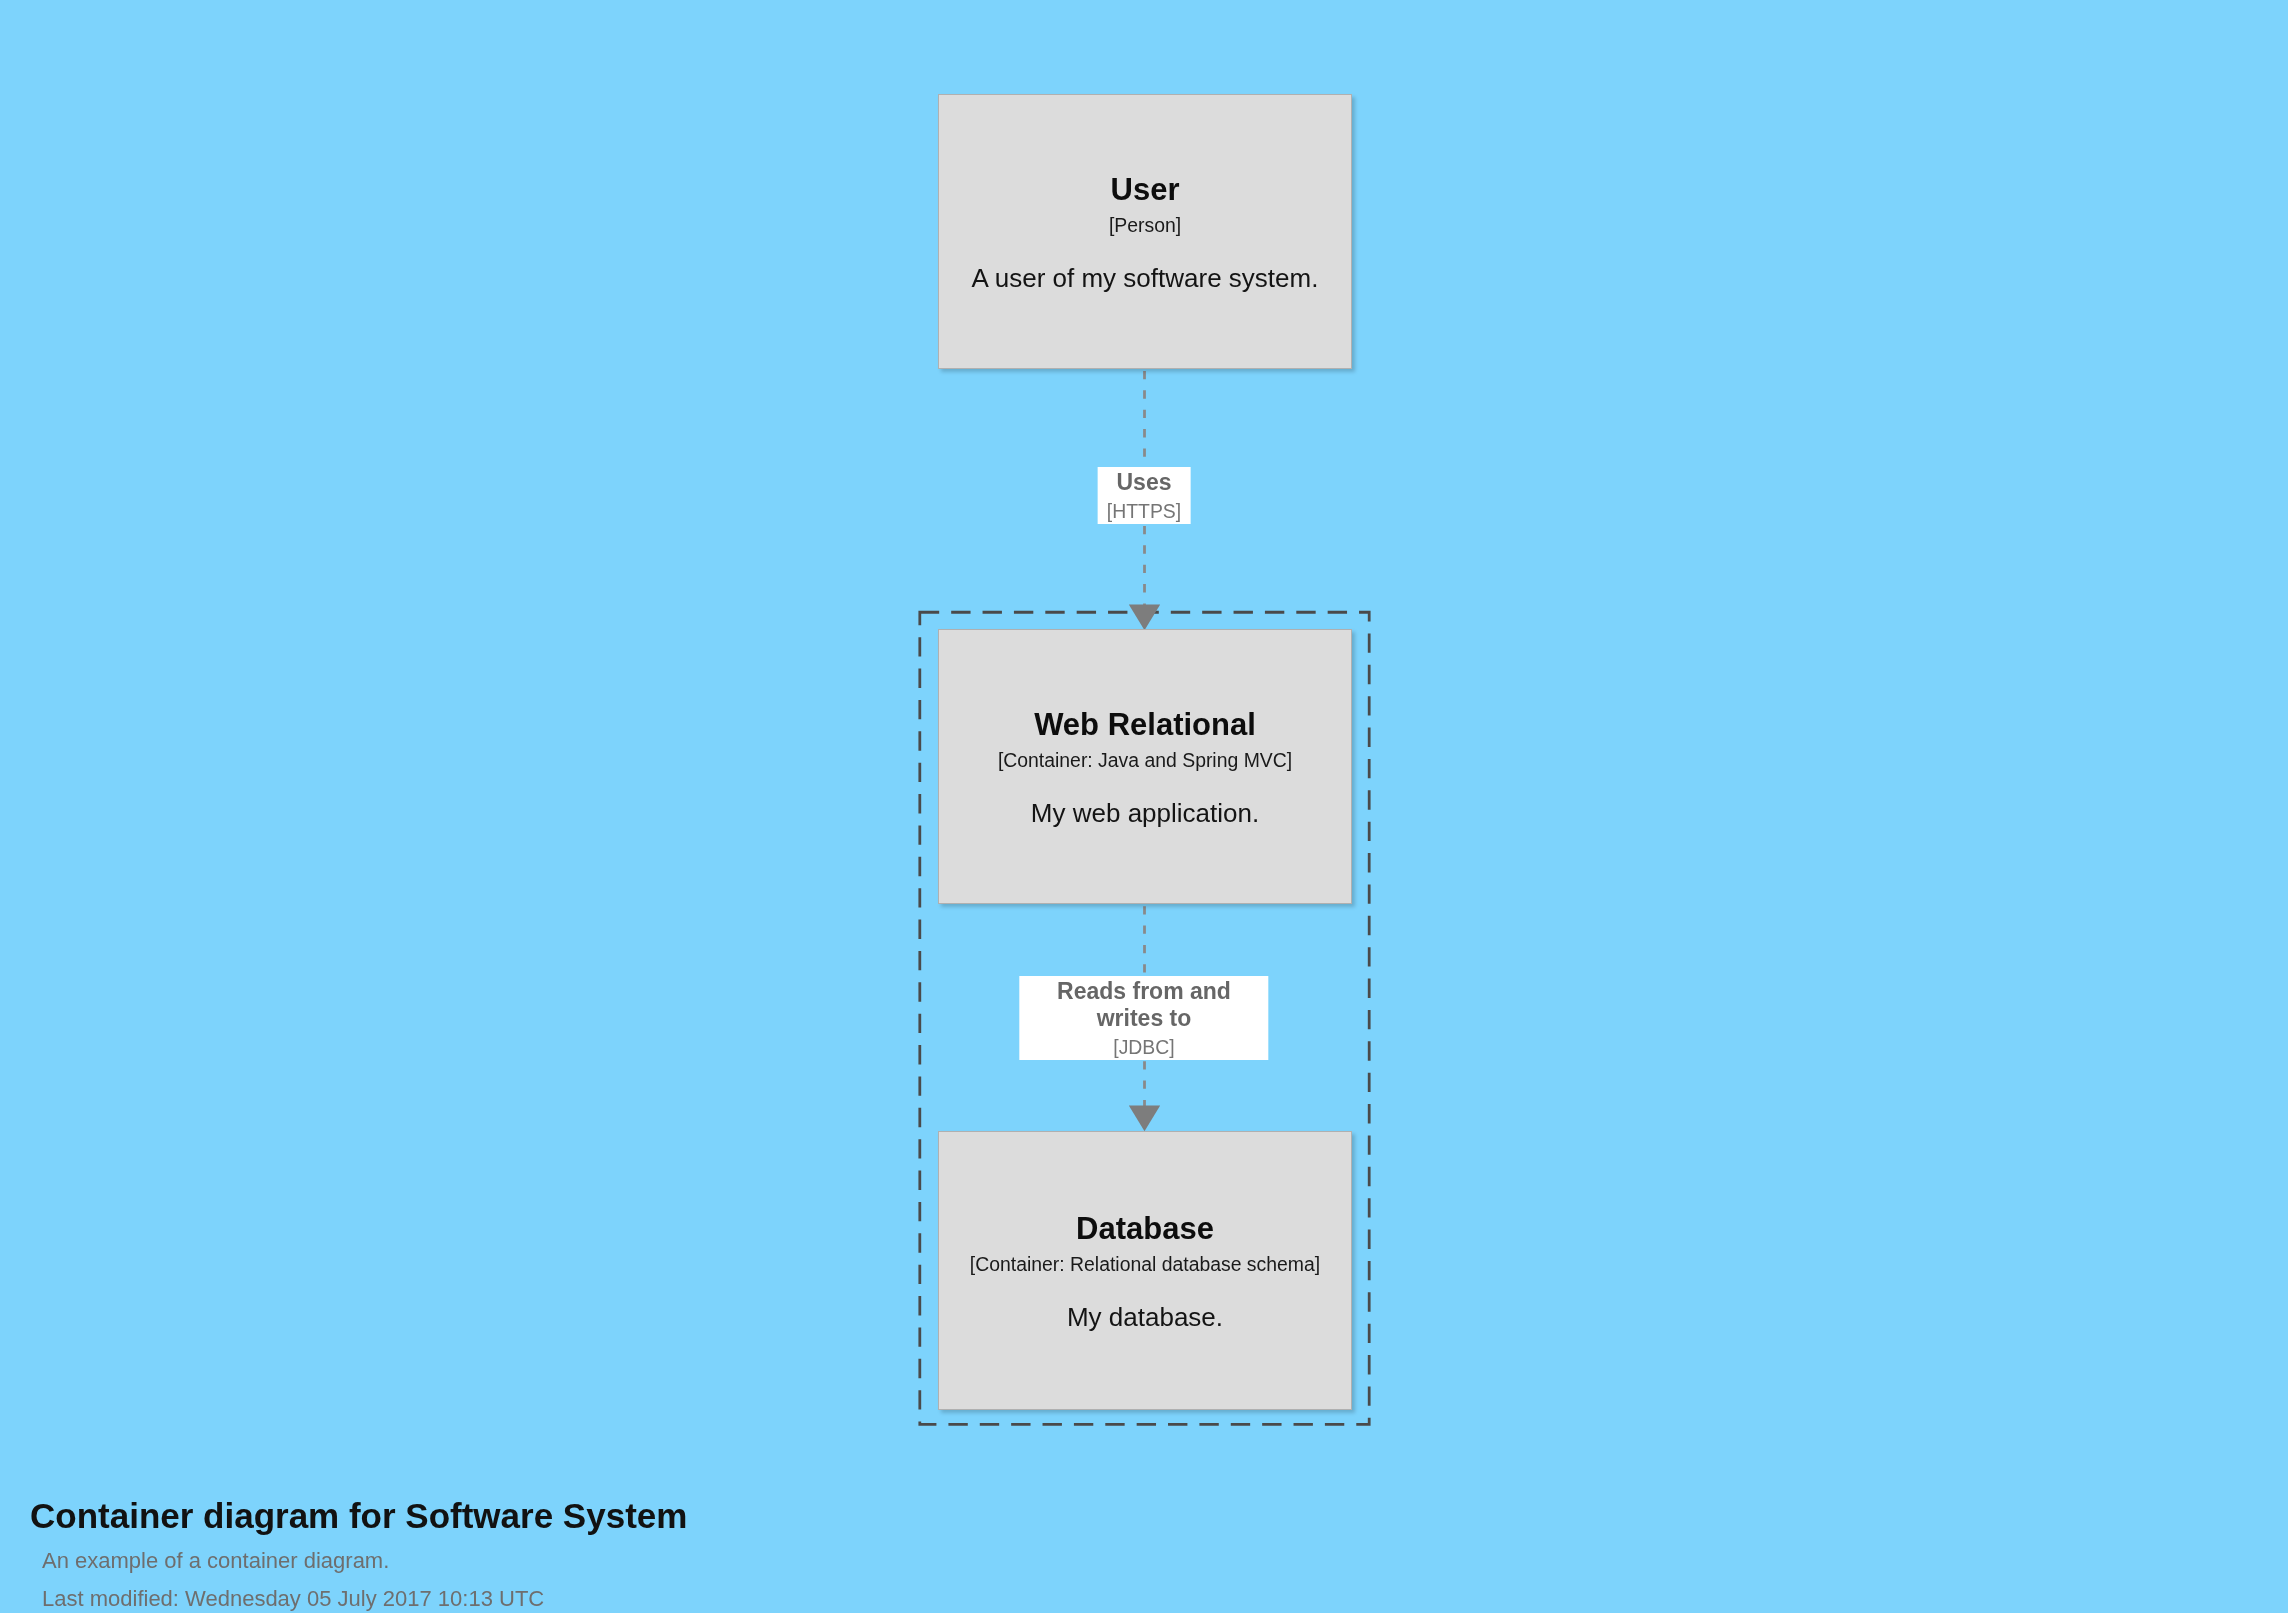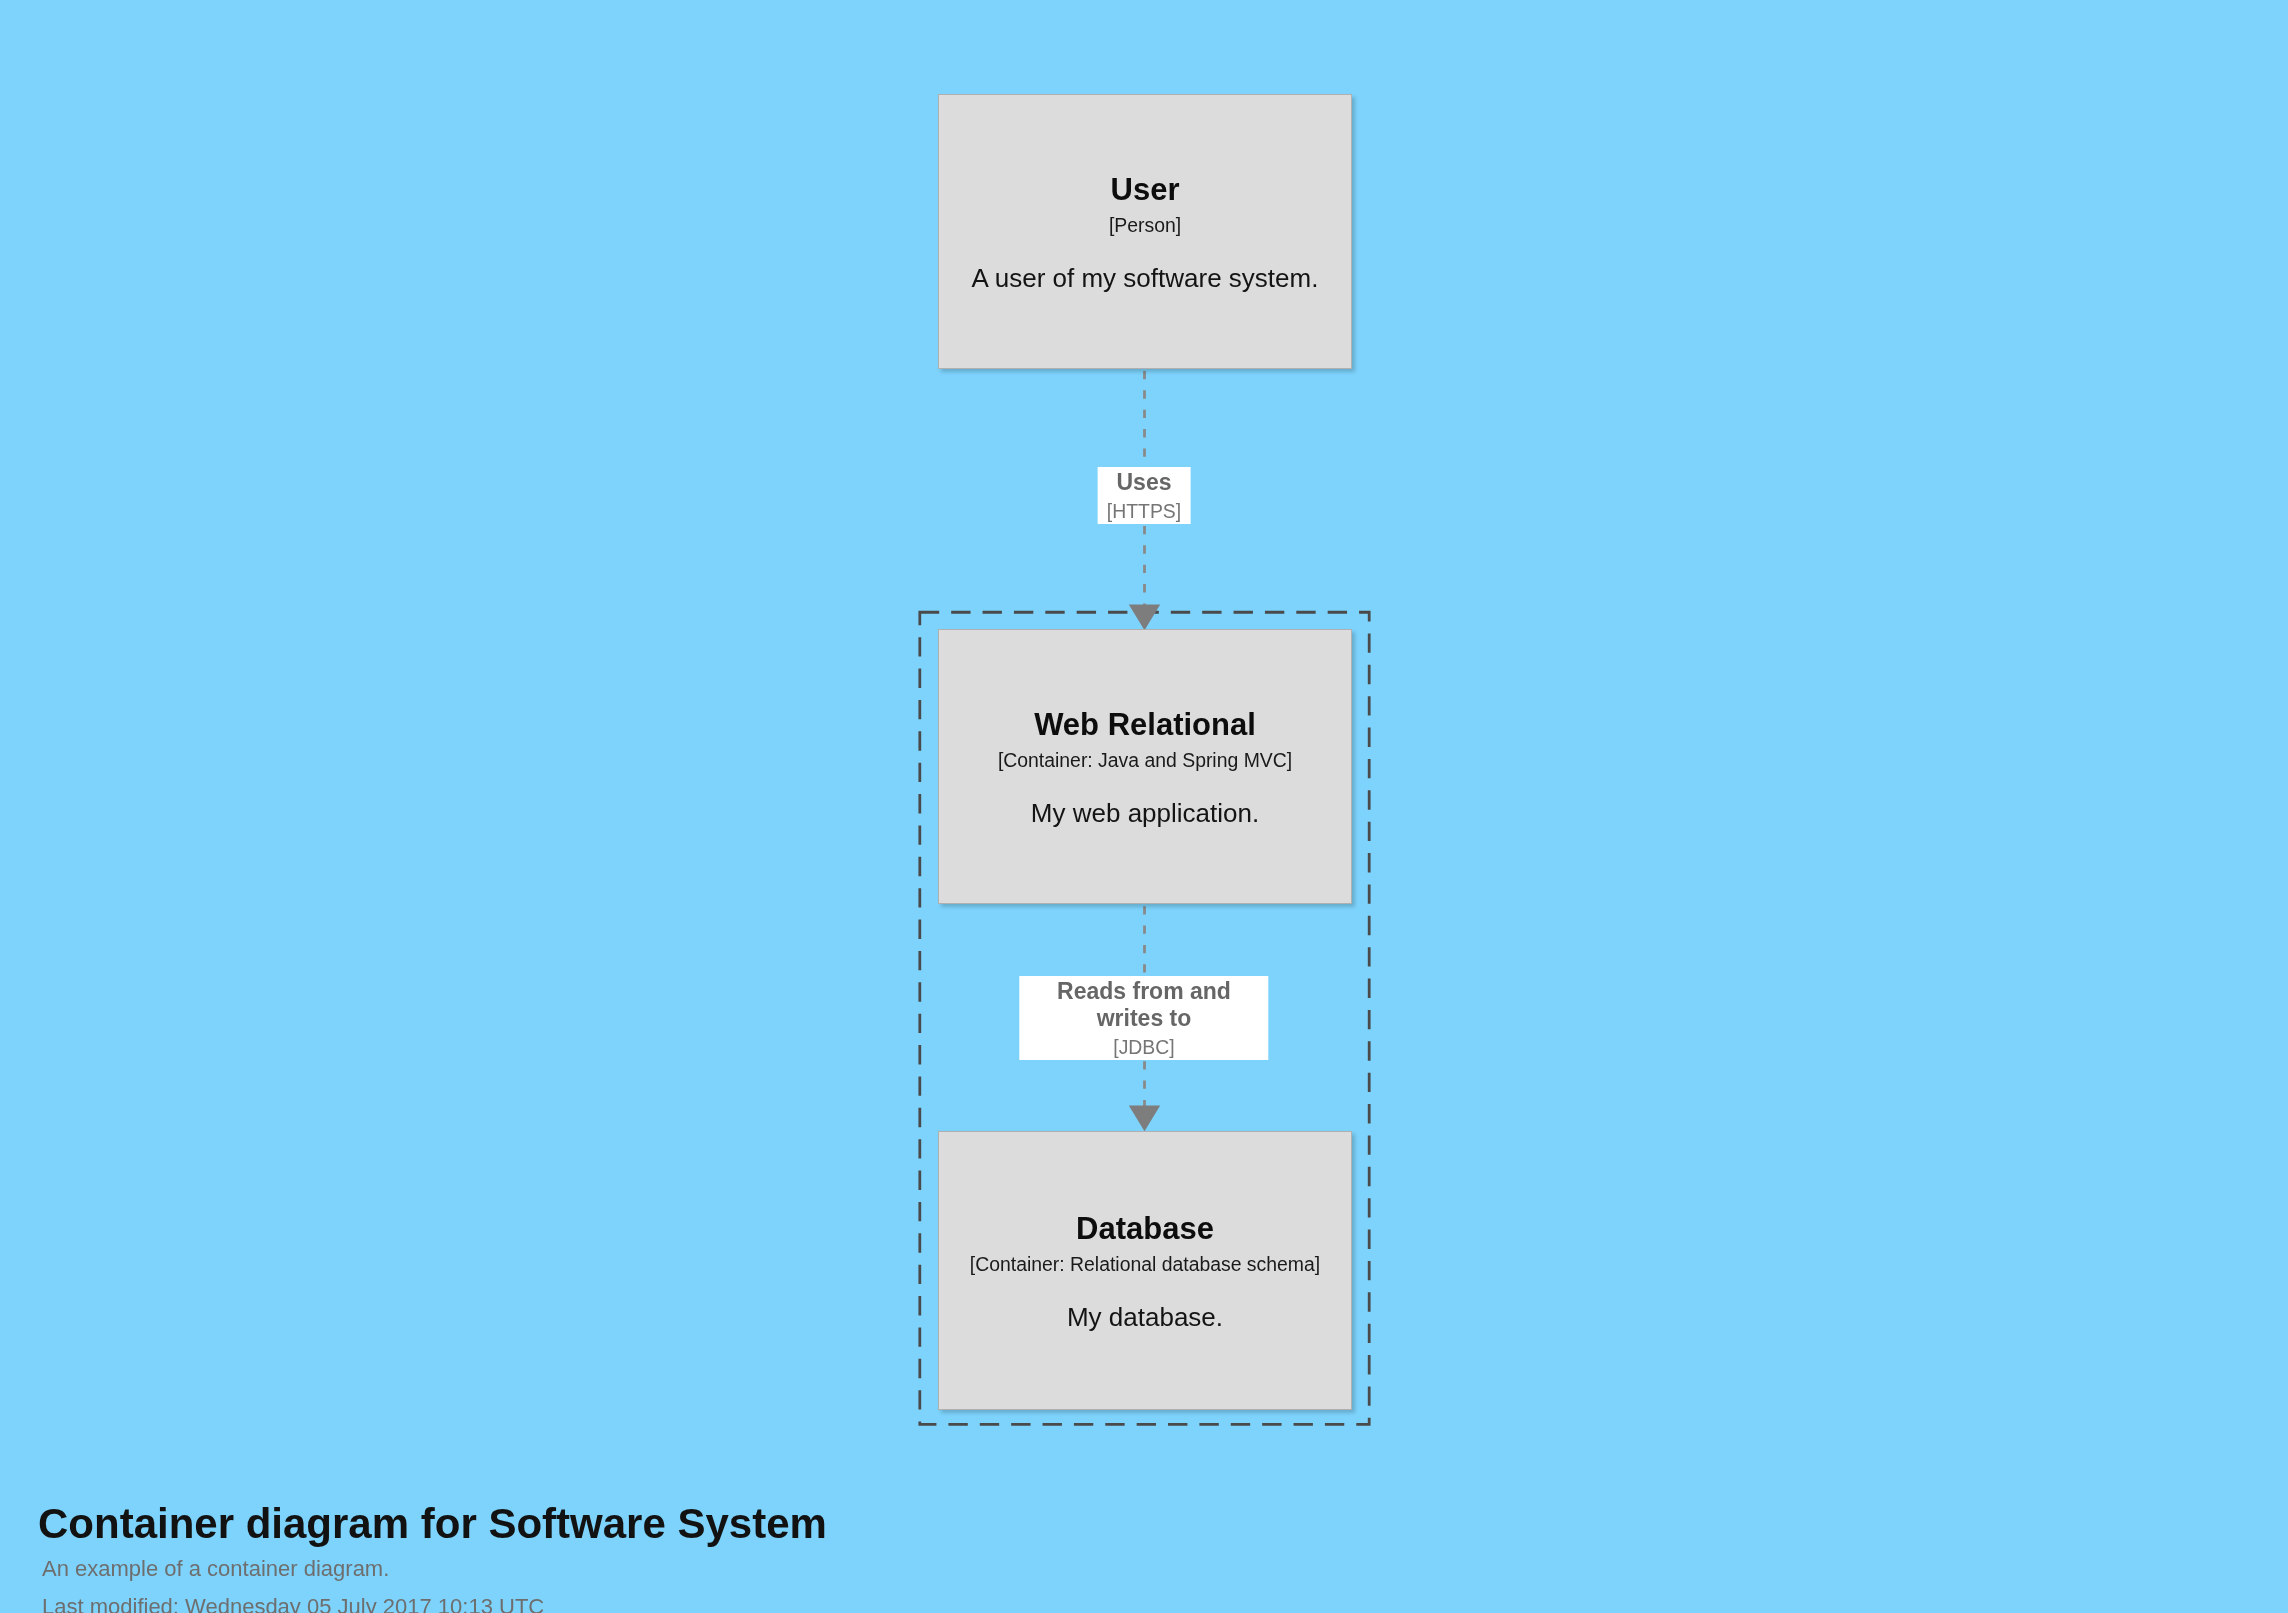--- a/index.html
+++ b/index.html
@@ -87,22 +87,22 @@
     margin-top: 2.8px;
   }
 
   
   .footer {
     position: absolute;
     left: 30px;
     top: 1495px;
   }
   .footer-title {
-    margin: 8px;
-    font-size: 42px;
+    margin: 0;
+    font-size: 35px;
     font-weight: bold;
     color: #121212;
     line-height: 41px;
   }
   .footer-sub {
     margin: 9.2px 0 0 0;
     font-size: 22px;
     color: #6e6e6e;
     line-height: 26px;
   }

